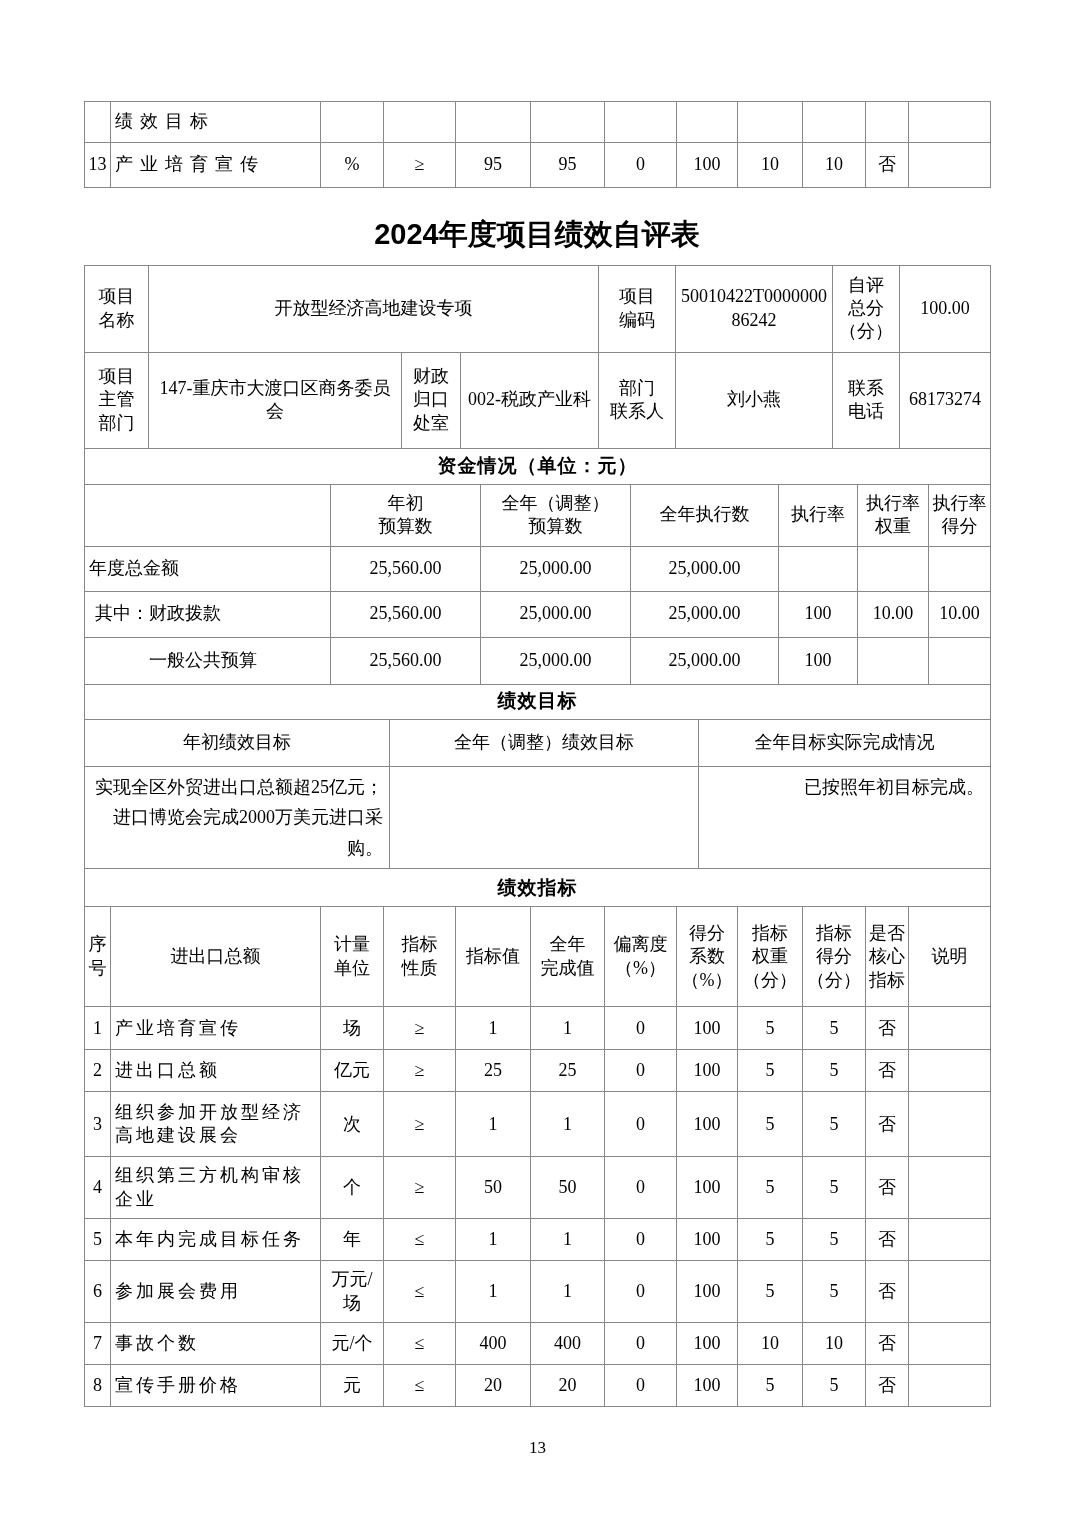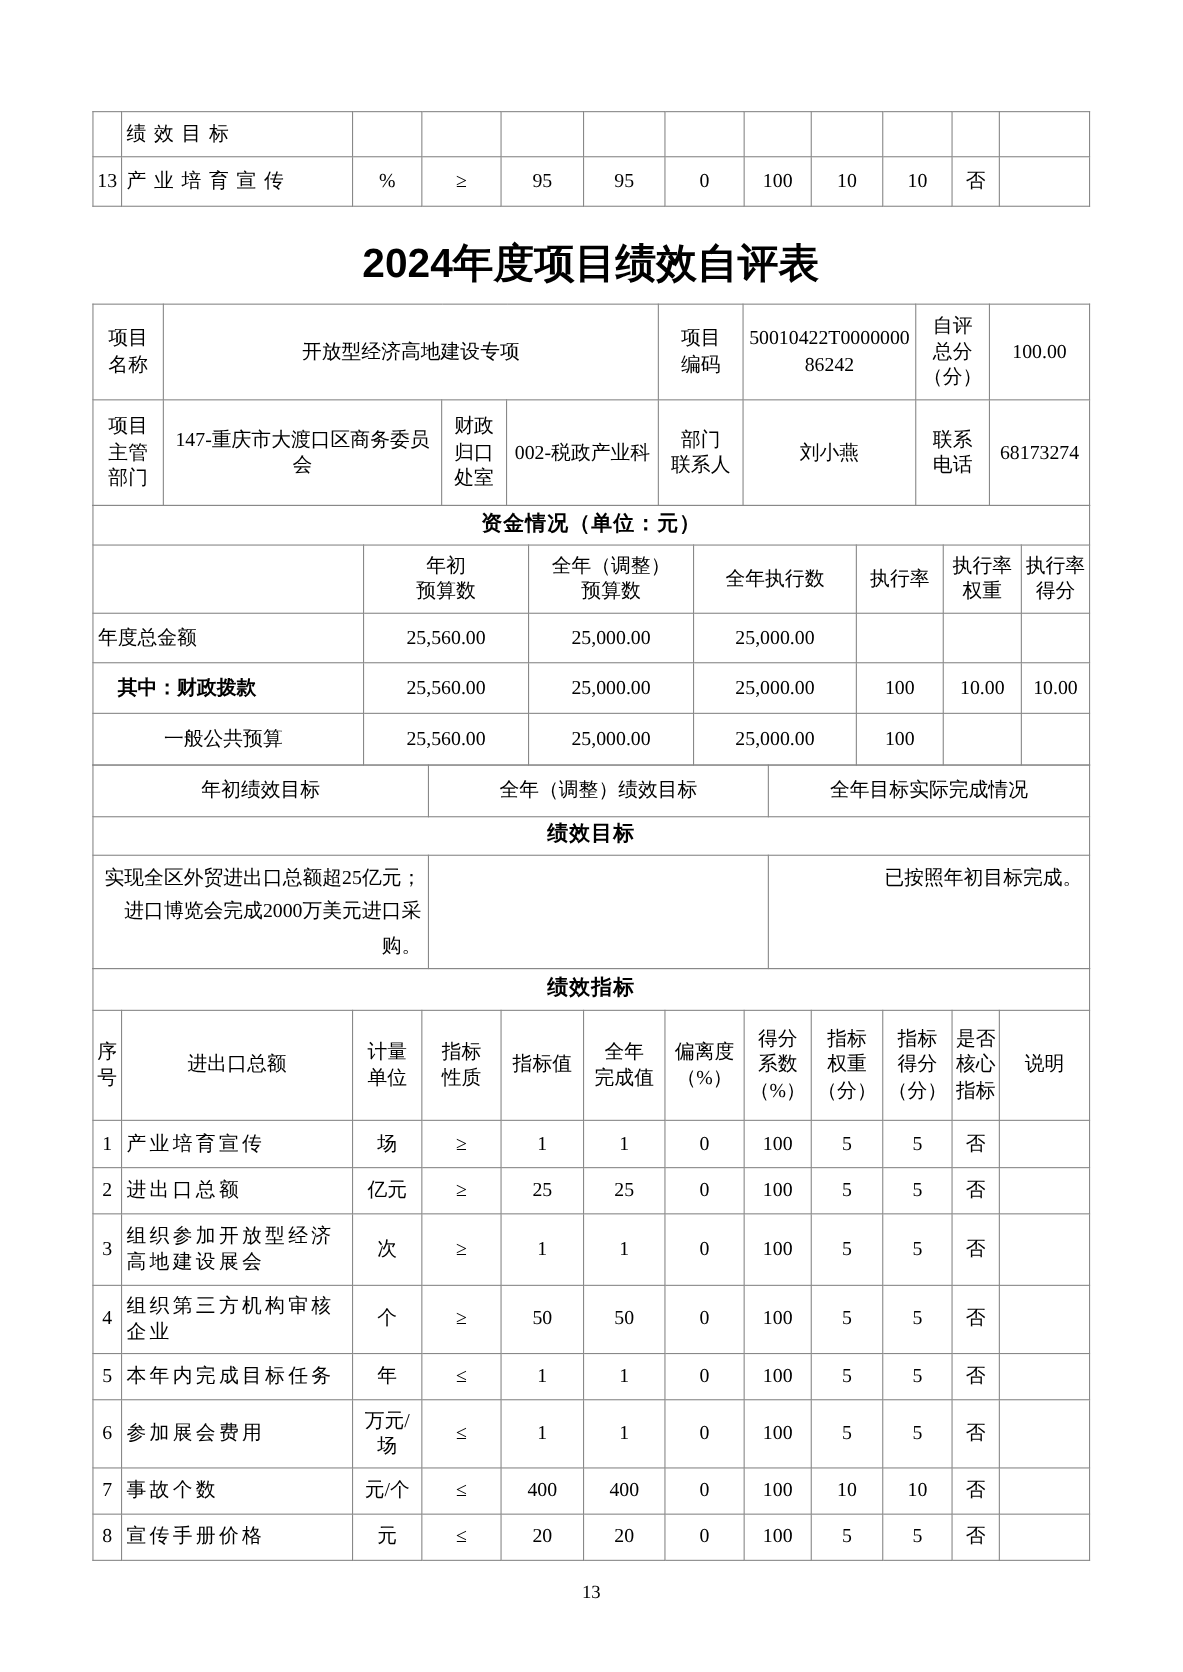--- a/index.html
+++ b/index.html
@@ -15,28 +15,28 @@
     border:1px solid #888; text-align:center; vertical-align:middle;
     font-size:18px; line-height:1.3; padding:1px 2px; overflow:hidden;
     word-break:break-word;
   }
   .l   { text-align:left; padding-left:4px; }
   .pre { white-space:pre-line; }
   .sec { font-family:"Liberation Sans","DejaVu Sans",sans-serif; font-weight:bold; font-size:19px; letter-spacing:1px; }
   .top { vertical-align:top; text-align:right; padding:5px 6px; line-height:1.7; }
   .sp  { letter-spacing:7px; }
   .sp2 { letter-spacing:3px; }
-  .ind1{ padding-left:22px;font-weight:bold; }
+  .ind1{ padding-left:10px; }
   .ind2{ padding-left:64px; }
   .ba  { word-break:break-all; }
   .carryover { margin-top:101px; }
   .joint { margin-top:-1px; }
   .title {
     font-family:"Liberation Sans","DejaVu Sans",sans-serif;
-    font-weight:bold; font-size:37px; line-height:1.4;
+    font-weight:bold; font-size:29px; line-height:1.4;
     width:906px; margin:26px 0 10px 84px; text-align:center;
   }
   .pageno { position:absolute; top:1438px; left:0; width:100%; text-align:center; font-size:17px; }
 </style>
 </head>
 <body>
 
 <div class="page">
 
   <table class="sheet carryover">
@@ -188,27 +188,27 @@
     </tbody>
   </table>
 
   <table class="sheet joint">
     <colgroup>
       <col style="width:305px">
         <col style="width:309px">
         <col style="width:292px">
     </colgroup>
     <tbody>
+      <tr style="height:35px">
+        <td colspan="3" class="sec">绩效目标</td>
+      </tr>
       <tr style="height:47px">
         <td>年初绩效目标</td>
         <td>全年（调整）绩效目标</td>
         <td>全年目标实际完成情况</td>
-      </tr>
-      <tr style="height:35px">
-        <td colspan="3" class="sec">绩效目标</td>
       </tr>
       <tr style="height:92px">
         <td class="top">实现全区外贸进出口总额超25亿元；进口博览会完成2000万美元进口采购。</td>
         <td class="top"></td>
         <td class="top">已按照年初目标完成。</td>
       </tr>
     </tbody>
   </table>
 
   <table class="sheet joint">

